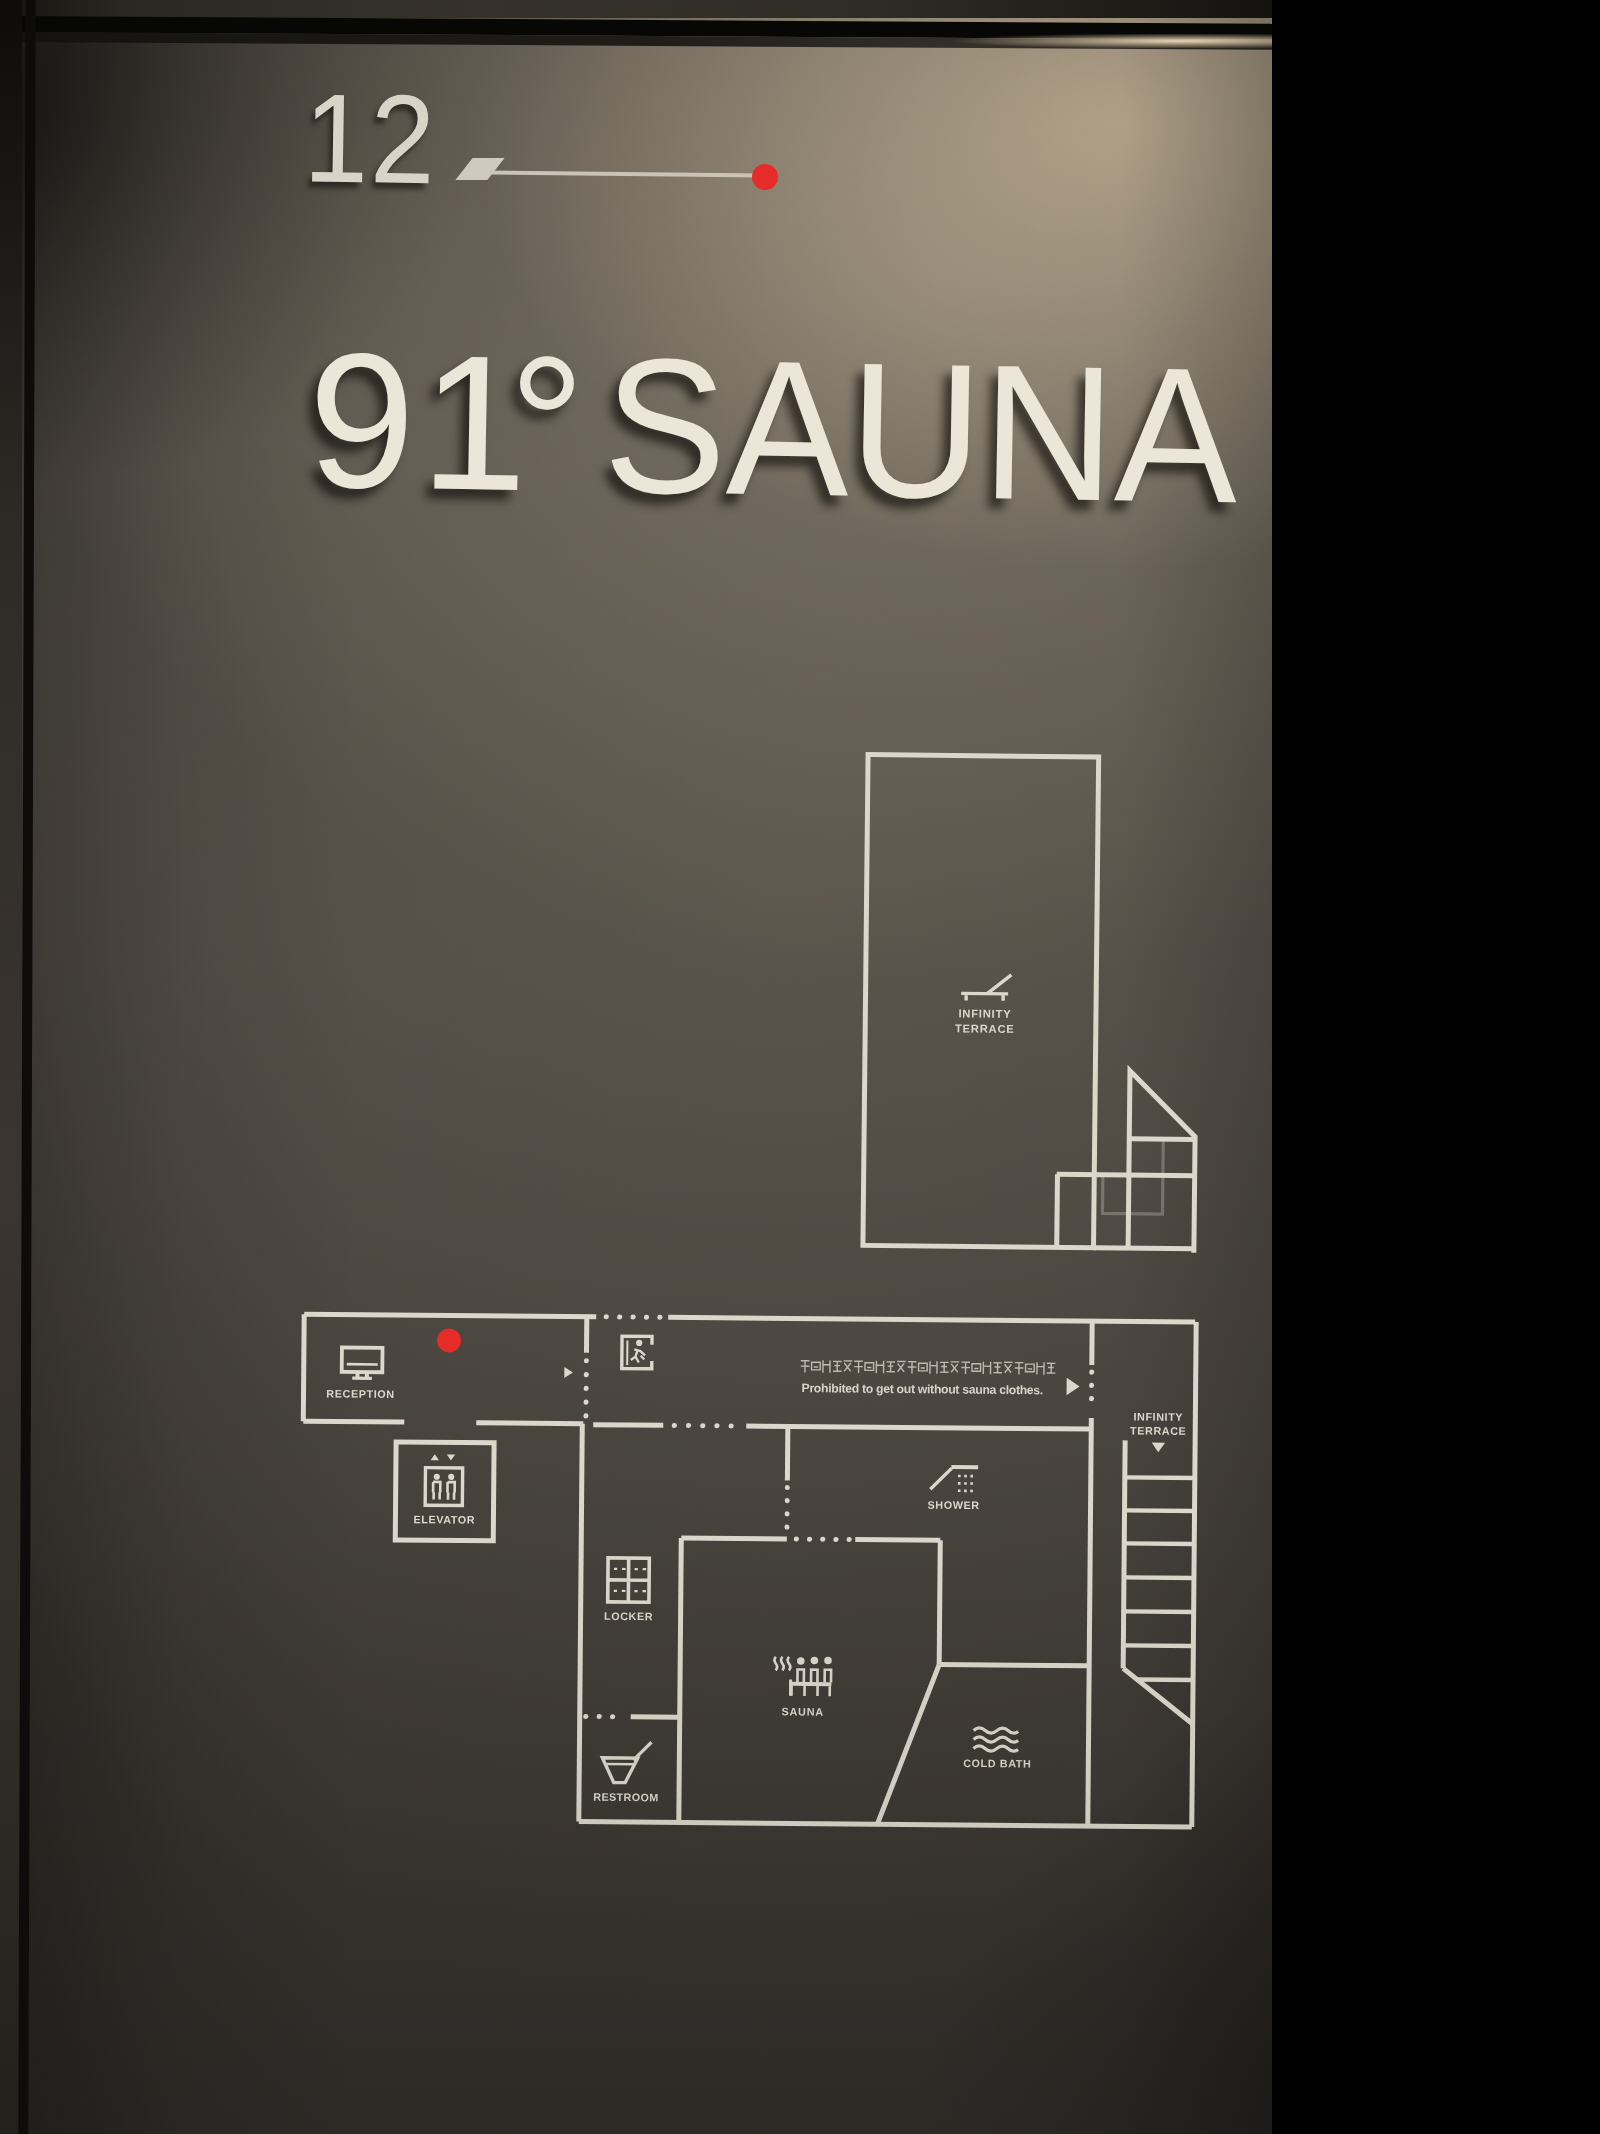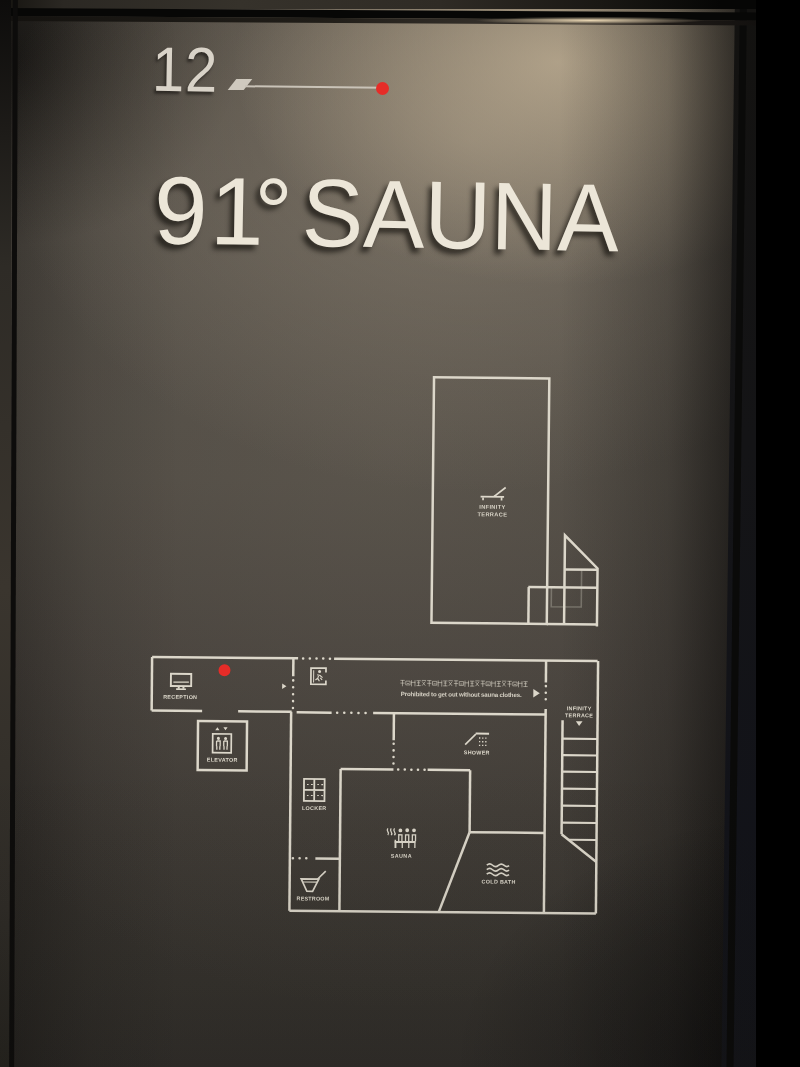--- a/index.html
+++ b/index.html
@@ -1,16 +1,16 @@
 <!DOCTYPE html>
 <html><head>
 <meta charset="utf-8">
 <style>
   html,body{margin:0;padding:0;background:#000;}
-  #scene{position:relative;width:756px;height:1067px;overflow:hidden;-webkit-font-smoothing:antialiased;text-rendering:geometricPrecision;
+  #scene{position:relative;width:636px;height:1067px;overflow:hidden;-webkit-font-smoothing:antialiased;text-rendering:geometricPrecision;
     font-family:"Liberation Sans", sans-serif;background:#a16207;}
   .abs{position:absolute;}
 </style>
 </head>
 <body>
 <div id="scene">
 
   <div class="abs" id="panelbg" style="left:0;top:0;width:800px;height:1067px;
     background:
       radial-gradient(ellipse 450px 310px at 558px 62px, rgba(206,188,158,0.68), rgba(200,182,152,0) 72%),

